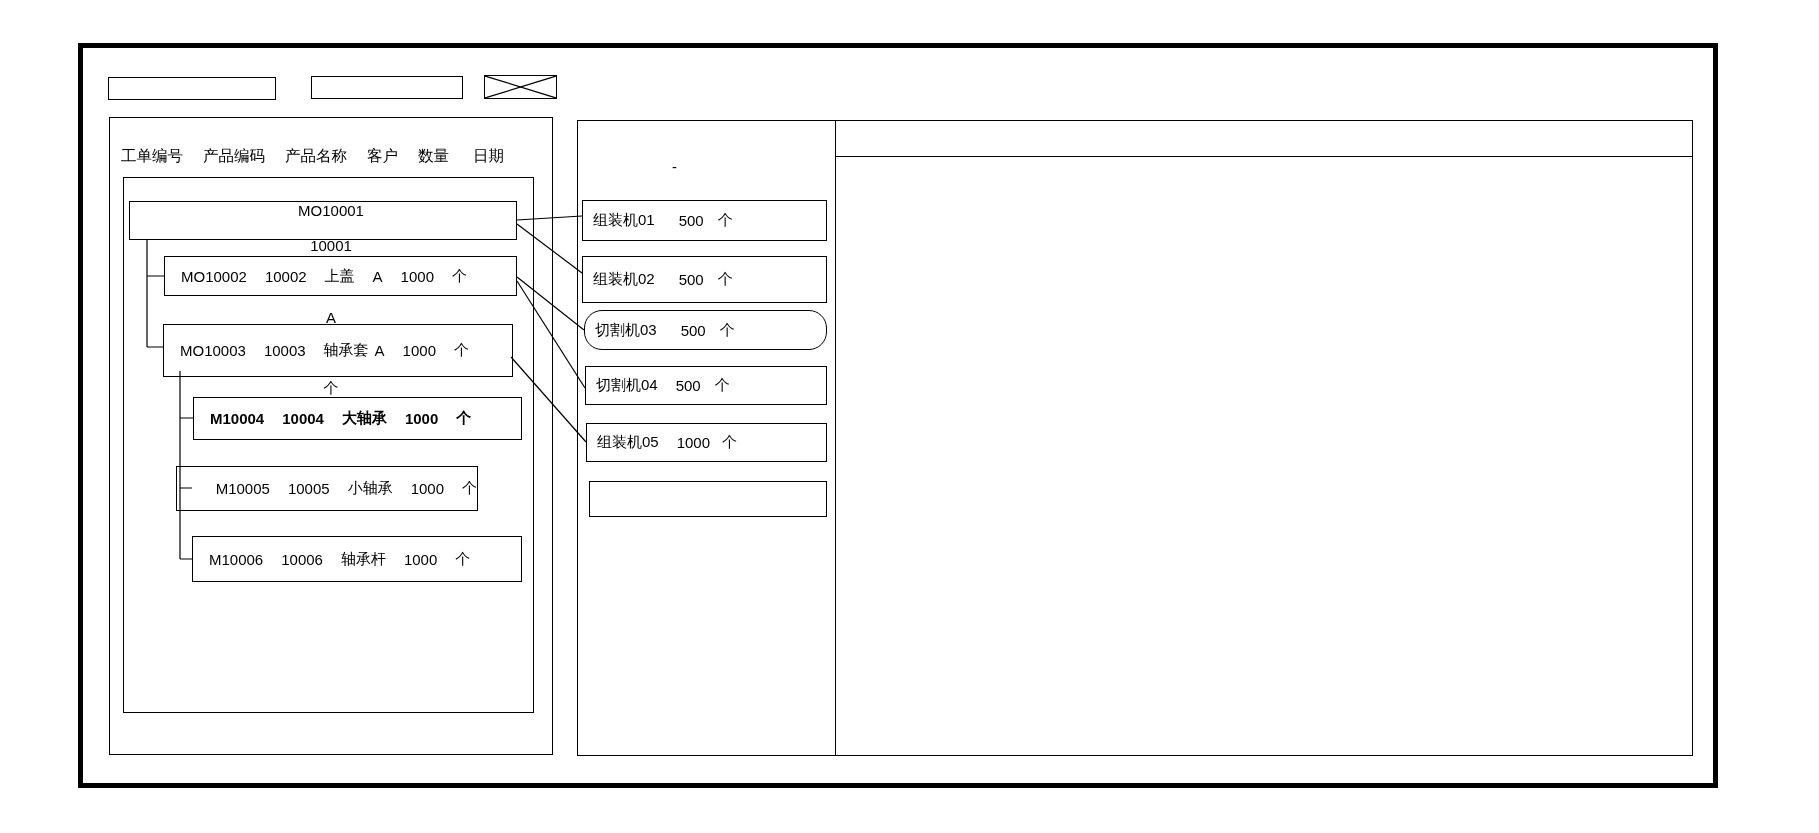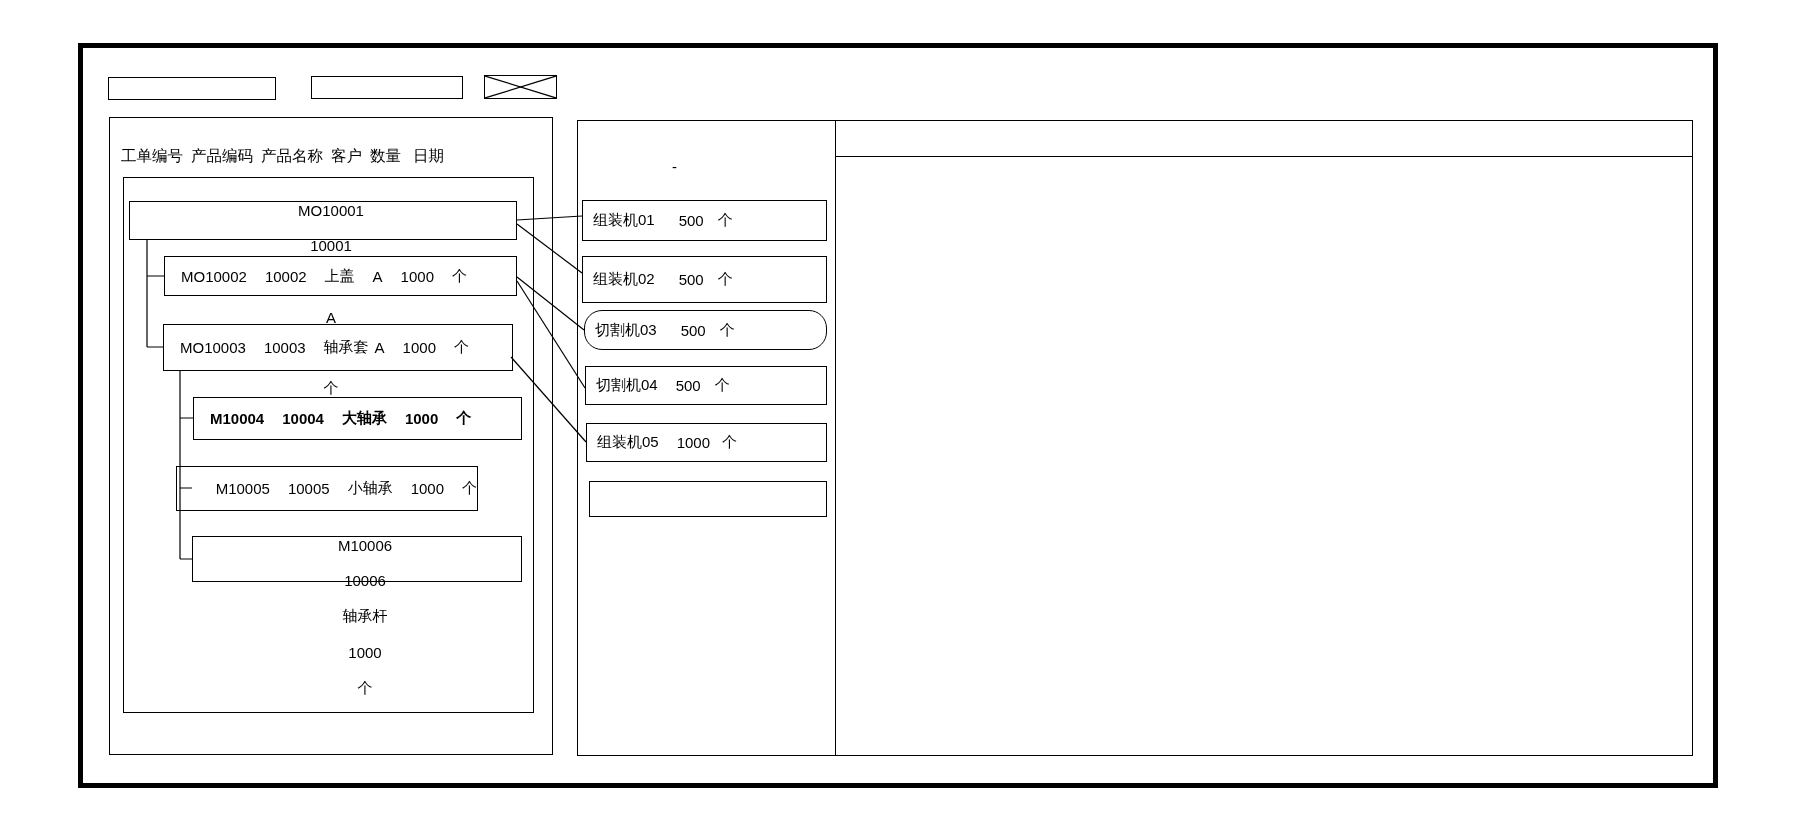--- a/index.html
+++ b/index.html
@@ -4,21 +4,21 @@
 <style>
   html,body{margin:0;padding:0;background:#fff;}
   .canvas{position:relative;width:1819px;height:833px;background:#fff;overflow:hidden;
           font-family:"Liberation Sans",sans-serif;color:#000;}
   .abs{position:absolute;box-sizing:border-box;}
   .frame{left:78px;top:43px;width:1640px;height:745px;border:5px solid #000;background:#fff;}
   .tb-field{border:1.5px solid #000;background:#fff;}
   .xbox{border:1.5px solid #000;background:#fff;}
   .xbox svg{display:block;width:100%;height:100%;}
   .panel{border:1.5px solid #000;background:#fff;}
-  .header-row{display:flex;gap:8px;font-size:15.5px;white-space:nowrap;}
+  .header-row{display:flex;gap:20px;font-size:15.5px;white-space:nowrap;}
   .node{border:1.5px solid #000;background:#fff;display:flex;align-items:center;
         padding-left:16px;gap:18px;font-size:15px;white-space:nowrap;}
   .machine{border:1.5px solid #000;background:#fff;display:flex;align-items:center;
         padding-left:10px;gap:24px;font-size:15px;white-space:nowrap;}
   .node span:empty,.machine span:empty{display:none;}
   .dash{font-size:15px;line-height:15px;}
   .hdr-line{border-top:1.5px solid #000;height:0;}
   svg.overlay{position:absolute;left:0;top:0;width:1819px;height:833px;pointer-events:none;}
   svg.overlay path{stroke:#000;stroke-width:1.2;fill:none;}
 </style>
@@ -68,21 +68,21 @@
 
   <div class="abs node" style="left:164px;top:256px;width:353px;height:40px;">
     <span>MO10002</span>
     <span>10002</span>
     <span>上盖</span>
     <span>A</span>
     <span>1000</span>
     <span>个</span>
   </div>
 
-  <div class="abs node" style="left:163px;top:324px;width:350px;height:47px;">
+  <div class="abs node" style="left:163px;top:324px;width:350px;height:53px;">
     <span>MO10003</span>
     <span>10003</span>
     <span>轴承套</span>
     <span style="margin-left:-12px;">A</span>
     <span>1000</span>
     <span>个</span>
   </div>
 
   <div class="abs node" style="left:193px;top:397px;width:329px;height:43px;font-weight:bold;">
     <span>M10004</span>
@@ -95,21 +95,21 @@
 
   <div class="abs node" style="left:176px;top:466px;width:302px;height:45px;justify-content:flex-end;">
     <span>M10005</span>
     <span>10005</span>
     <span>小轴承</span>
 
     <span>1000</span>
     <span>个</span>
   </div>
 
-  <div class="abs node" style="left:192px;top:536px;width:330px;height:46px;flex-direction:column;">
+  <div class="abs node" style="left:192px;top:536px;width:330px;height:46px;">
     <span>M10006</span>
     <span>10006</span>
     <span>轴承杆</span>
 
     <span>1000</span>
     <span>个</span>
   </div>
 
   <div class="abs machine" style="left:582px;top:200px;width:245px;height:41px;">
     <span>组装机01</span>

